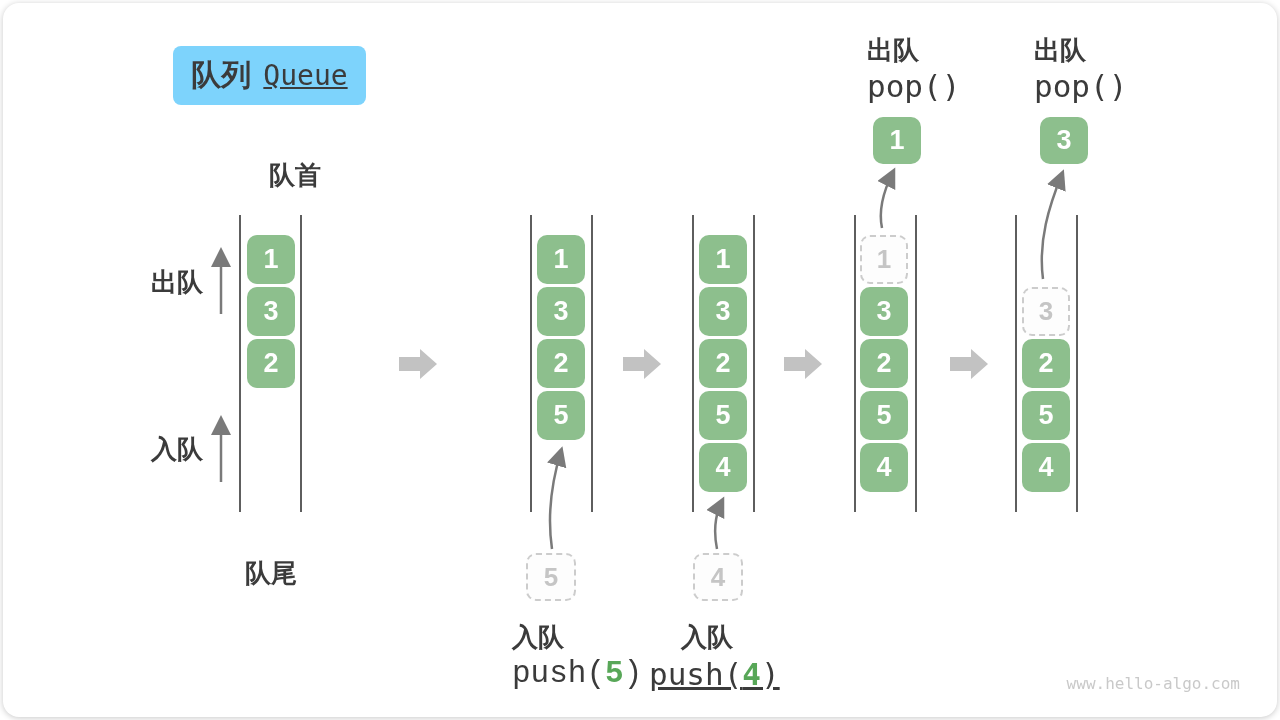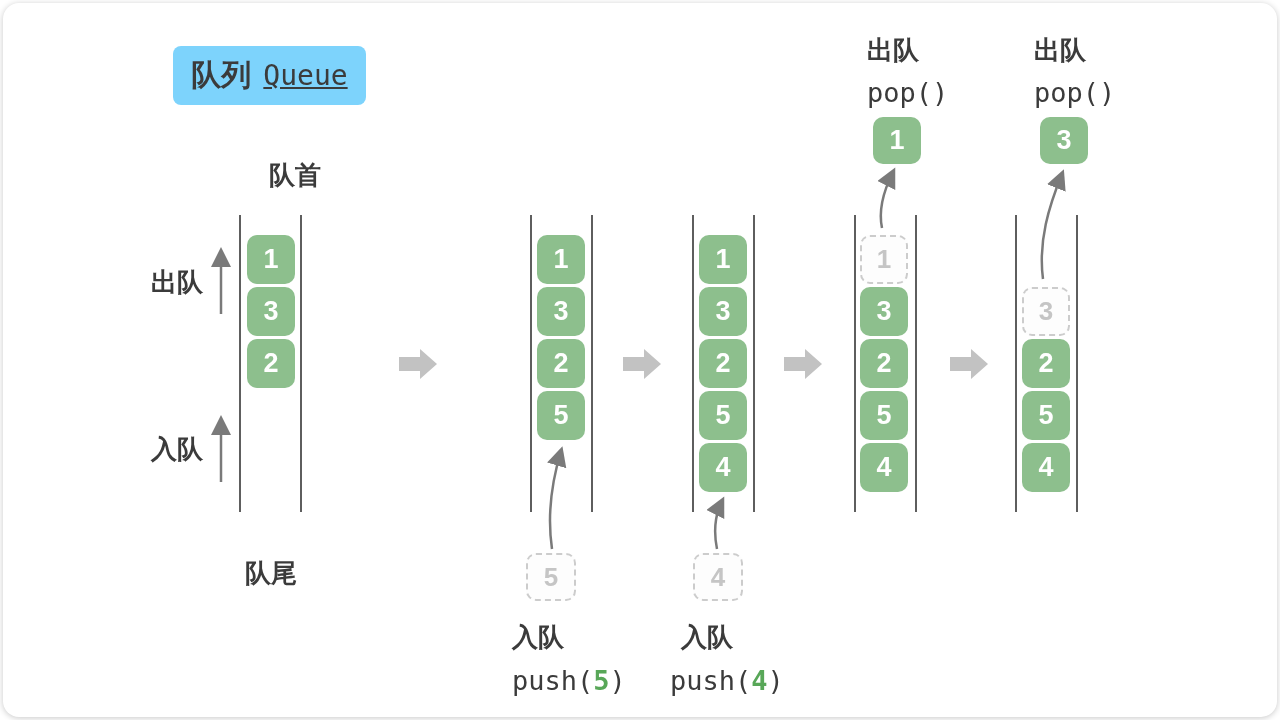--- a/index.html
+++ b/index.html
@@ -17,21 +17,21 @@
     position: absolute; left: 170px; top: 43px; width: 193px; height: 59px;
     background: #7dd3fc; border-radius: 8px;
     display: flex; align-items: center; justify-content: center; gap: 12px;
     color: #3b3b3b;
   }
   .title-zh { font-weight: bold; font-size: 30px; }
   .title-en { font-family: "DejaVu Sans Mono", monospace; font-size: 28px; text-decoration: underline; }
 
   
   .zh-label { position: absolute; font-weight: bold; font-size: 26px; color: #3b3b3b; white-space: nowrap; }
-  .code-label { position: absolute; font-family: "DejaVu Sans Mono", monospace; font-size: 27px; color: #3b3b3b; white-space: nowrap; margin-top: 9px; }
+  .code-label { position: absolute; font-family: "DejaVu Sans Mono", monospace; font-size: 31px; color: #3b3b3b; white-space: nowrap; }
   .code-label .arg { color: var(--arg-green, #58a758); font-weight: bold; }
   .centered { text-align: center; }
 
   
   .wall { position: absolute; top: 212px; height: 297px; width: 2px; background: #5e5e5e; }
 
   
   .item {
     position: absolute; width: 48px; height: 49px; border-radius: 10px;
     background: var(--item-green, #8dbf8d); color: #ffffff;
@@ -68,23 +68,23 @@
   <div class="zh-label centered" style="left:218px; top:537px; width:100px;margin-top:16px;">队尾</div>
   <div class="zh-label" style="left:148px; top:262px;">出队</div>
   <div class="zh-label" style="left:148px; top:429px;">入队</div>
 
   <div class="zh-label" style="left:864px; top:30px;">出队</div>
   <div class="code-label" style="left:864px; top:65px;">pop()</div>
   <div class="zh-label" style="left:1031px; top:30px;">出队</div>
   <div class="code-label" style="left:1031px; top:65px;">pop()</div>
 
   <div class="zh-label" style="left:509px; top:617px;">入队</div>
-  <div class="code-label" style="left:509px; top:653px;"><span>push(</span><span class="arg">5</span><span>)</span></div>
+  <div class="code-label" style="left:509px; top:653px;font-family:Liberation Mono, monospace;"><span>push(</span><span class="arg">5</span><span>)</span></div>
   <div class="zh-label" style="left:678px; top:617px;">入队</div>
-  <div class="code-label" style="left:667px; top:653px;"><span>push(</span><span class="arg">4</span><span>)</span></div>
+  <div class="code-label" style="left:646px; top:653px;text-decoration:underline;"><span>push(</span><span class="arg">4</span><span>)</span></div>
 
   <div class="wall" style="left:236px;"></div>
   <div class="wall" style="left:297px;"></div>
   <div class="wall" style="left:527px;"></div>
   <div class="wall" style="left:588px;"></div>
   <div class="wall" style="left:689px;"></div>
   <div class="wall" style="left:750px;"></div>
   <div class="wall" style="left:851px;"></div>
   <div class="wall" style="left:912px;"></div>
   <div class="wall" style="left:1012px;"></div>
@@ -113,20 +113,21 @@
   <div class="item" style="left:857px; top:388px;">5</div>
   <div class="item" style="left:857px; top:440px;">4</div>
   <div class="item popped" style="left:870px; top:114px;">1</div>
 
   <div class="dashed-item" style="left:1019px; top:284px;">3</div>
   <div class="item" style="left:1019px; top:336px;">2</div>
   <div class="item" style="left:1019px; top:388px;">5</div>
   <div class="item" style="left:1019px; top:440px;">4</div>
   <div class="item popped" style="left:1037px; top:114px;">3</div>
 
+  <div class="watermark">www.hello-algo.com</div>
 
   <svg class="overlay" viewBox="0 0 1280 720">
     <defs>
       <marker id="ah" markerWidth="9" markerHeight="9" refX="6" refY="4" orient="auto">
         <path d="M0,0 L8,4 L0,8 Z" fill="#7a7a7a"></path>
       </marker>
     </defs>
 
     <path d="M218,311 L218,249" stroke="#7a7a7a" stroke-width="2.5" fill="none" marker-end="url(#ah)"></path>
     <path d="M218,479 L218,417" stroke="#7a7a7a" stroke-width="2.5" fill="none" marker-end="url(#ah)"></path>

